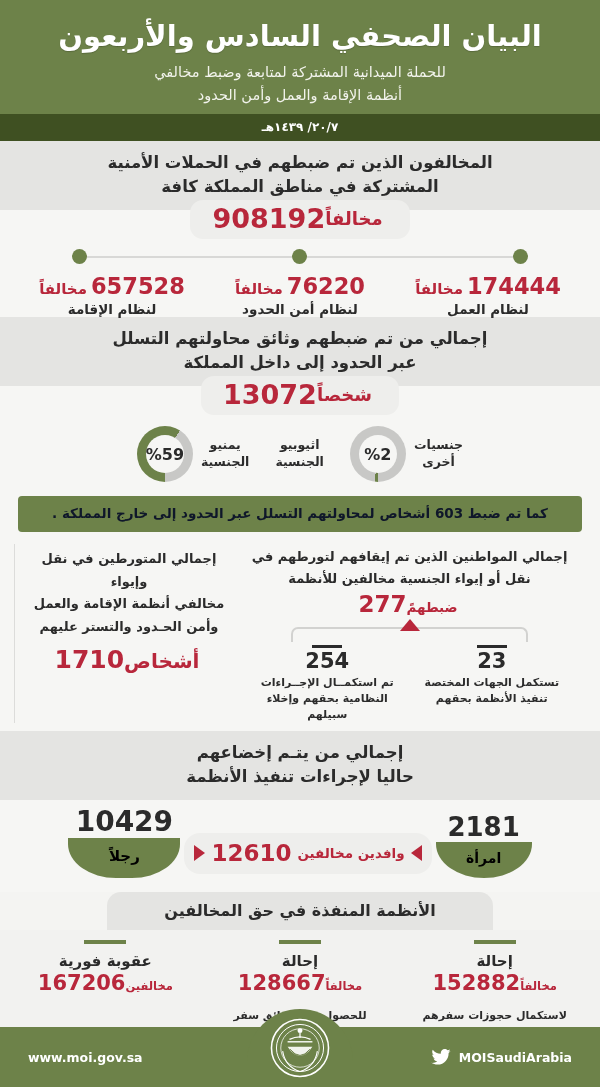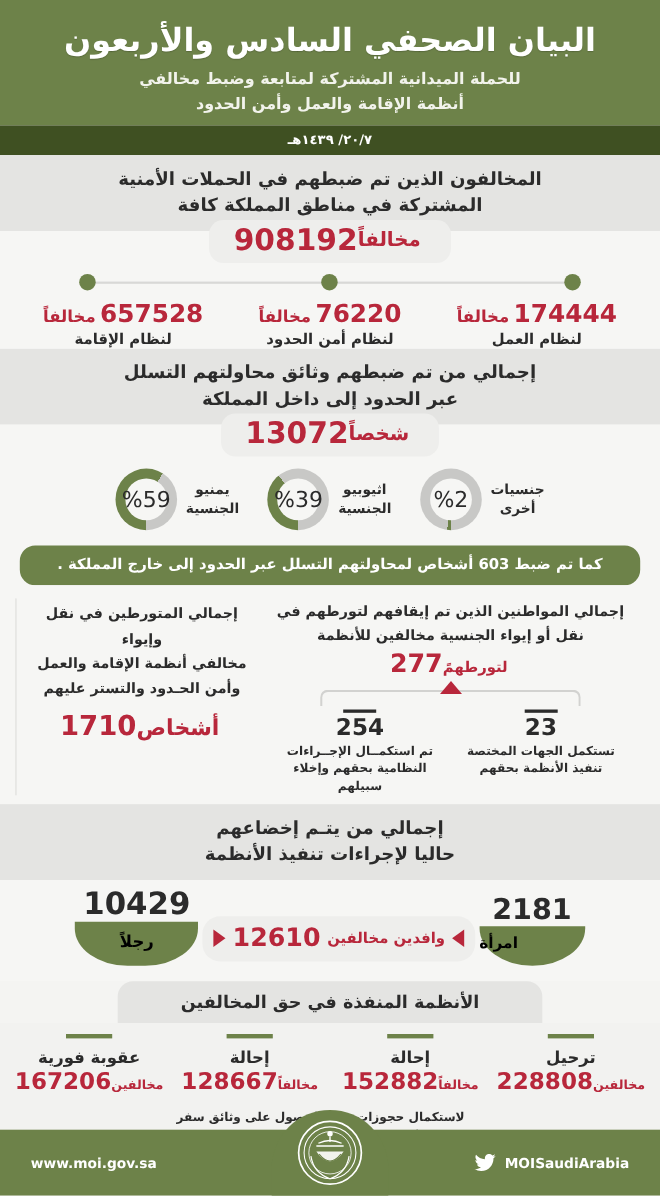--- a/index.html
+++ b/index.html
@@ -24,21 +24,21 @@
     color:#ffffff;
   }
   .header-title{
     font-size:29px;font-weight:bold;line-height:1.15;
     letter-spacing:0px;
     color:#ffffff;
     margin:6px 20px 8px 20px;
     text-shadow:0 1px 1px rgba(0,0,0,.18);
   }
   .header-sub{
-    font-size:14.5px;font-weight:bold;line-height:1.55;
+    font-size:14.5px;font-weight:normal;line-height:1.55;
     color:#f2f3ec;margin:0 40px;
   }
   .date-bar{
     background:#3f5022;color:#ffffff;
     text-align:center;font-size:12px;font-weight:bold;
     padding:6px 0 7px 0;
     letter-spacing:.5px;
   }
 
   
@@ -108,32 +108,32 @@
   .donut-item{display:flex;align-items:center;gap:8px;}
   .donut{
     width:56px;height:56px;border-radius:50%;
     display:flex;align-items:center;justify-content:center;
     position:relative;
   }
   .donut .hole{
     width:38px;height:38px;border-radius:50%;
     background:#f6f6f4;
     display:flex;align-items:center;justify-content:center;
-    font-size:20px;font-weight:normal;color:#2b2b2b;
+    font-size:16px;font-weight:bold;color:#2b2b2b;
     direction:ltr;
   }
   .donut-lbl{
     font-size:12.5px;font-weight:bold;color:#2b2b2b;line-height:1.35;
     text-align:center;min-width:46px;
   }
 
   
   .greenpill{
-    background:#6d8249;color:#ffffff;
-    border-radius:14px;
+    background:#6d8249;color:#0f172a;
+    border-radius:4px;
     margin:0 18px;
     text-align:center;
     font-size:13.5px;font-weight:bold;
     padding:8px 14px 9px 14px;
     line-height:1.4;
   }
 
   
   .two-col{display:flex;padding:12px 14px 8px 14px;background:#f6f6f4;}
   .col-right{
@@ -186,21 +186,21 @@
   .bowl-num.sm{font-size:26px;}
   .bowl{
     background:#6d8249;color:#000000;
     font-size:15px;font-weight:bold;
     width:112px;height:40px;
     border-bottom-left-radius:48px 34px;
     border-bottom-right-radius:48px 34px;
     display:flex;align-items:center;justify-content:center;
     padding-bottom:4px;box-sizing:border-box;
   }
-  .bowl.small{width:96px;height:36px;font-size:14px;justify-content:flex-end;}
+  .bowl.small{width:96px;height:36px;font-size:14px;}
   .mid-pill{
     background:#eeeeec;border-radius:16px;
     padding:7px 10px 8px 10px;
     display:flex;align-items:center;gap:6px;
     margin-bottom:4px;
   }
   .mid-pill .n{color:#b8273b;font-size:23px;font-weight:bold;}
   .mid-pill .u{color:#b8273b;font-size:13.5px;font-weight:bold;}
   .arrow-r{
     width:0;height:0;border-top:8px solid transparent;
@@ -321,44 +321,41 @@
         <div class="donut" id="donut3" style="background: conic-gradient(from 180deg, rgb(109, 130, 73) 0deg, rgb(109, 130, 73) 7.2deg, rgb(200, 200, 198) 7.2deg, rgb(200, 200, 198) 360deg);">
           <div class="hole">%2</div>
         </div>
       </div>
 
       <div class="donut-item">
         <div class="donut-lbl">
           <div>اثيوبيو</div>
           <div>الجنسية</div>
         </div>
-        <div class="donut" id="donut2" style="background: conic-gradient(from 180deg, rgb(109, 130, 73) 0deg, rgb(109, 130, 73) 140.4deg, rgb(200, 200, 198) 140.4deg, rgb(200, 200, 198) 360deg);">
-          <div class="hole">%39</div>
-        </div>
       </div>
 
       <div class="donut-item">
         <div class="donut-lbl">
           <div>يمنيو</div>
           <div>الجنسية</div>
         </div>
         <div class="donut" id="donut1" style="background: conic-gradient(from 180deg, rgb(109, 130, 73) 0deg, rgb(109, 130, 73) 212.4deg, rgb(200, 200, 198) 212.4deg, rgb(200, 200, 198) 360deg);">
           <div class="hole">%59</div>
         </div>
       </div>
     </div>
 
     <div class="greenpill">كما تم ضبط 603 أشخاص لمحاولتهم التسلل عبر الحدود إلى خارج المملكة .</div>
 
     <div class="two-col">
       <div class="col-left">
         <div class="ltxt">إجمالي المواطنين الذين تم إيقافهم لتورطهم في</div>
         <div class="ltxt">نقل أو إيواء الجنسية مخالفين للأنظمة</div>
         <div class="lnum">
-          <span class="u">لتورطهمً</span><span class="n">277</span>
+          <span class="u">ضبطهمً</span><span class="n">277</span>
         </div>
         <div class="bracket-wrap">
           <div class="bracket"></div>
           <div class="tri"></div>
         </div>
         <div class="split">
           <div class="split-col">
             <div class="dash"></div>
             <div class="split-num">23</div>
             <div class="split-lbl">
@@ -416,28 +413,20 @@
       </div>
     </div>
   </div>
 
   <div class="pen-band-wrap">
     <div class="pen-band">الأنظمة المنفذة في حق المخالفين</div>
   </div>
   <div class="pen-grid">
     <div class="pen-col">
       <div class="pen-dash"></div>
-      <div class="pen-title">ترحيل</div>
-      <div class="pen-num">
-        <span class="u">مخالفين</span><span class="n">228808</span>
-      </div>
-      <div class="pen-sub"></div>
-    </div>
-    <div class="pen-col">
-      <div class="pen-dash"></div>
       <div class="pen-title">إحالة</div>
       <div class="pen-num">
         <span class="u">مخالفاً</span><span class="n">152882</span>
       </div>
       <div class="pen-sub">لاستكمال حجوزات سفرهم</div>
     </div>
     <div class="pen-col">
       <div class="pen-dash"></div>
       <div class="pen-title">إحالة</div>
       <div class="pen-num">

